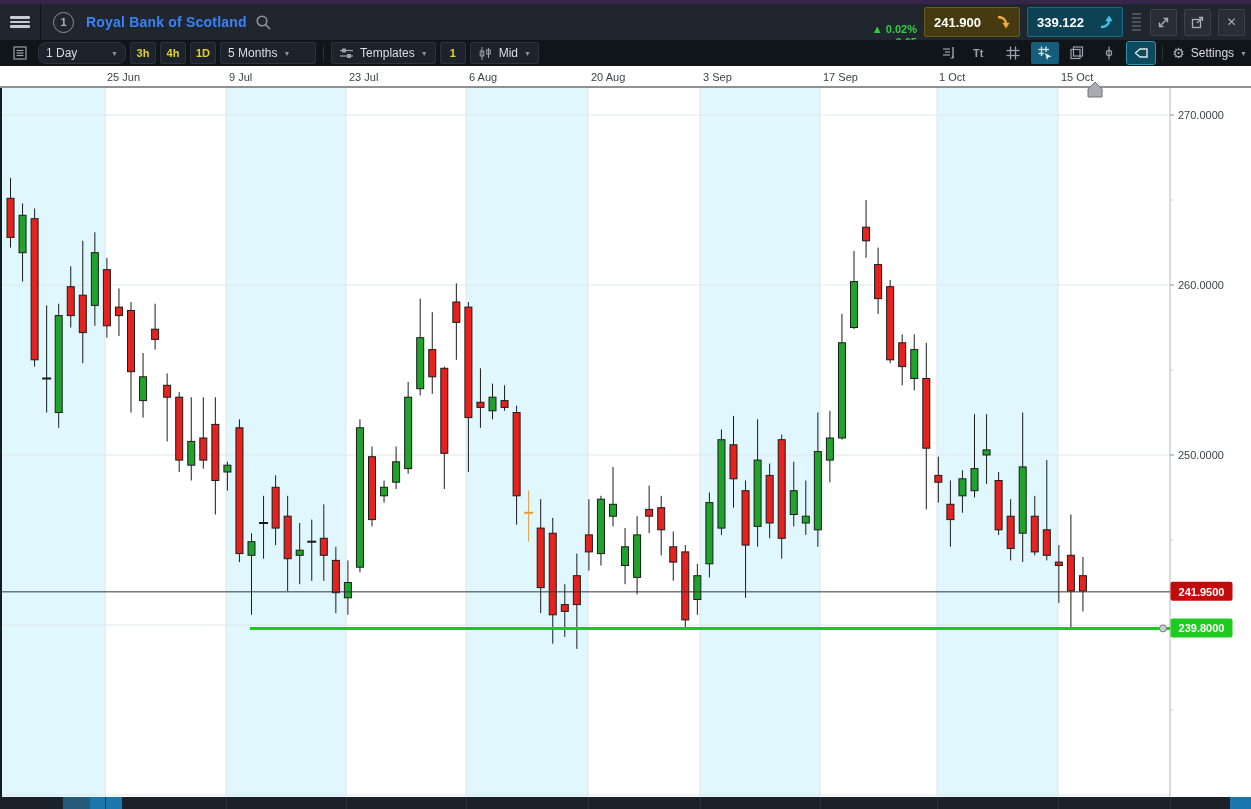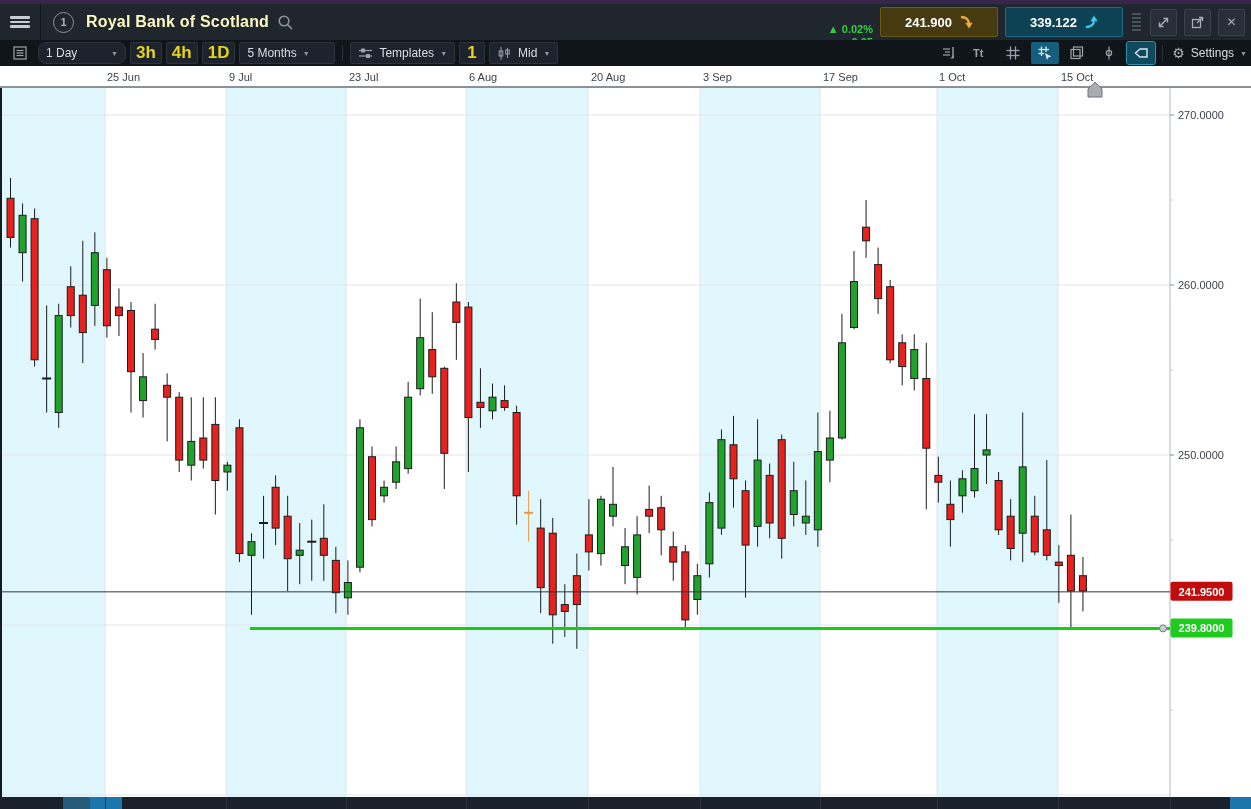--- a/index.html
+++ b/index.html
@@ -12,39 +12,39 @@
   
   #topstrip{position:absolute;top:0;left:0;width:1251px;height:4px;background:#37254b;z-index:6;}
   
   #header{position:absolute;top:4px;left:0;width:1251px;height:36px;background:#20262e;
           border-bottom:1px solid #0d1116;z-index:6;display:flex;align-items:center;color:#e8eaec;}
   #menu-btn{width:40px;height:36px;display:flex;align-items:center;justify-content:center;
             border-right:1px solid #12161b;cursor:pointer;}
   #menu-btn .bar{display:block;width:20px;height:2.5px;background:#c6ccd3;margin:2px 0;border-radius:1px;}
   .inst-circle{width:19px;height:19px;border:1.5px solid #8a9199;border-radius:50%;color:#a9b0b8;
                font-size:11px;font-weight:bold;display:flex;align-items:center;justify-content:center;margin-left:12px;}
-  #inst-title{font-size:16px;font-weight:bold;color:#fef9c3;margin-left:12px;letter-spacing:.2px;}
+  #inst-title{font-size:14px;font-weight:bold;color:#3b82f6;margin-left:12px;letter-spacing:.2px;}
   .hicon{margin-left:8px;display:flex;align-items:center;}
   #header-right{margin-left:auto;display:flex;align-items:center;gap:7px;padding-right:6px;}
   .chg{text-align:right;color:#2fd03f;font-size:11px;font-weight:bold;line-height:13px;margin-top:28px;}
   .pxbtn{height:28px;min-width:66px;border-radius:2px;display:flex;align-items:center;justify-content:center;
-         gap:7px;font-size:13px;font-weight:bold;color:#ffffff;padding:0 24px;cursor:pointer;}
+         gap:15px;font-size:13px;font-weight:bold;color:#ffffff;padding:0 9px;cursor:pointer;}
   #sell-btn{background:#453a10;border:1px solid #6a5a1c;}
   #buy-btn{background:#0c4254;border:1px solid #1a6d8a;}
   #grip{display:flex;flex-direction:column;gap:2px;padding:0 2px;cursor:col-resize;}
   #grip span{display:block;width:9px;height:2px;background:#4a525c;}
   .winbtn{width:25px;height:25px;background:#272e37;border:1px solid #3a424d;border-radius:2px;
           display:flex;align-items:center;justify-content:center;color:#a6aeb8;font-size:12px;cursor:pointer;}
   
   #toolbar{position:absolute;top:40px;left:0;width:1251px;height:26px;background:#10151a;z-index:6;
            display:flex;align-items:center;color:#d9dde2;font-size:12px;padding:0 4px;box-sizing:border-box;}
   .tbtn{height:20px;display:flex;align-items:center;gap:6px;background:#1c232c;border:1px solid #2c343e;
         border-radius:2px;padding:0 7px;margin:0 2px;cursor:pointer;white-space:nowrap;}
   .caret{font-size:7px;color:#8b939d;}
-  .chip{color:#e6d21f;font-weight:bold;font-size:17px;padding:0 5px;min-width:14px;justify-content:center;}
+  .chip{color:#e6d21f;font-weight:bold;font-size:11px;padding:0 5px;min-width:14px;justify-content:center;}
   .vsep{width:1px;height:16px;background:#2a323c;margin:0 5px;}
   .ticon{width:28px;height:22px;display:flex;align-items:center;justify-content:center;margin:14px 2px;cursor:pointer;}
   .ticon.active{background:#155e7d;border-radius:2px;}
   .ticon.active2{background:#0e4a5e;border-radius:2px;outline:1px solid #2f93b4;}
   #settings-btn{display:flex;align-items:center;gap:6px;cursor:pointer;margin-left:4px;}
   #settings-btn .gear{font-size:14px;color:#aab3bc;}
   .spacer{flex:1;}
   
   #hscroll{position:absolute;left:0;top:797px;width:1251px;height:12px;background:#1a212a;z-index:6;}
   #hscroll .tick{position:absolute;top:0;width:1px;height:12px;background:#2b323c;}

